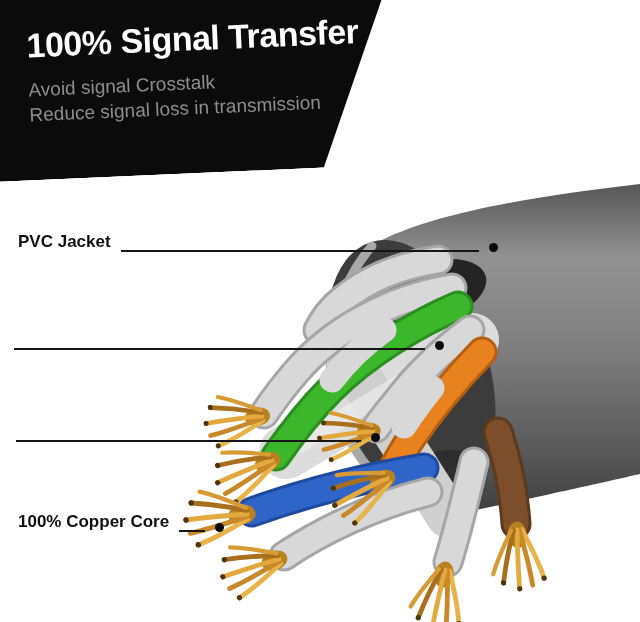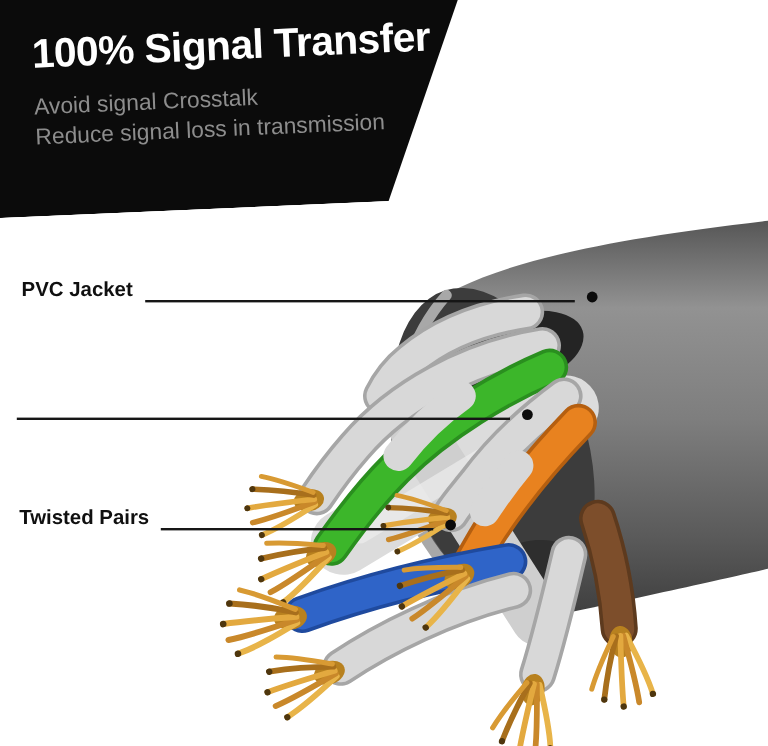--- a/index.html
+++ b/index.html
@@ -139,18 +139,22 @@
   <div class="label-row row1">
     <span class="label-text">PVC Jacket</span>
     <span class="leader"></span>
     <span class="dot"></span>
   </div>
   <div class="label-row row2">
     <span class="leader"></span>
     <span class="dot"></span>
   </div>
   <div class="label-row row3">
-    <span class="label-text">Twisted Pairs</span>
+    <span class="leader"></span>
+    <span class="dot"></span>
+  </div>
+  <div class="label-row row4">
+    <span class="label-text">100% Copper Core</span>
     <span class="leader"></span>
     <span class="dot"></span>
   </div>
 
 </div>
 
 </body></html>

